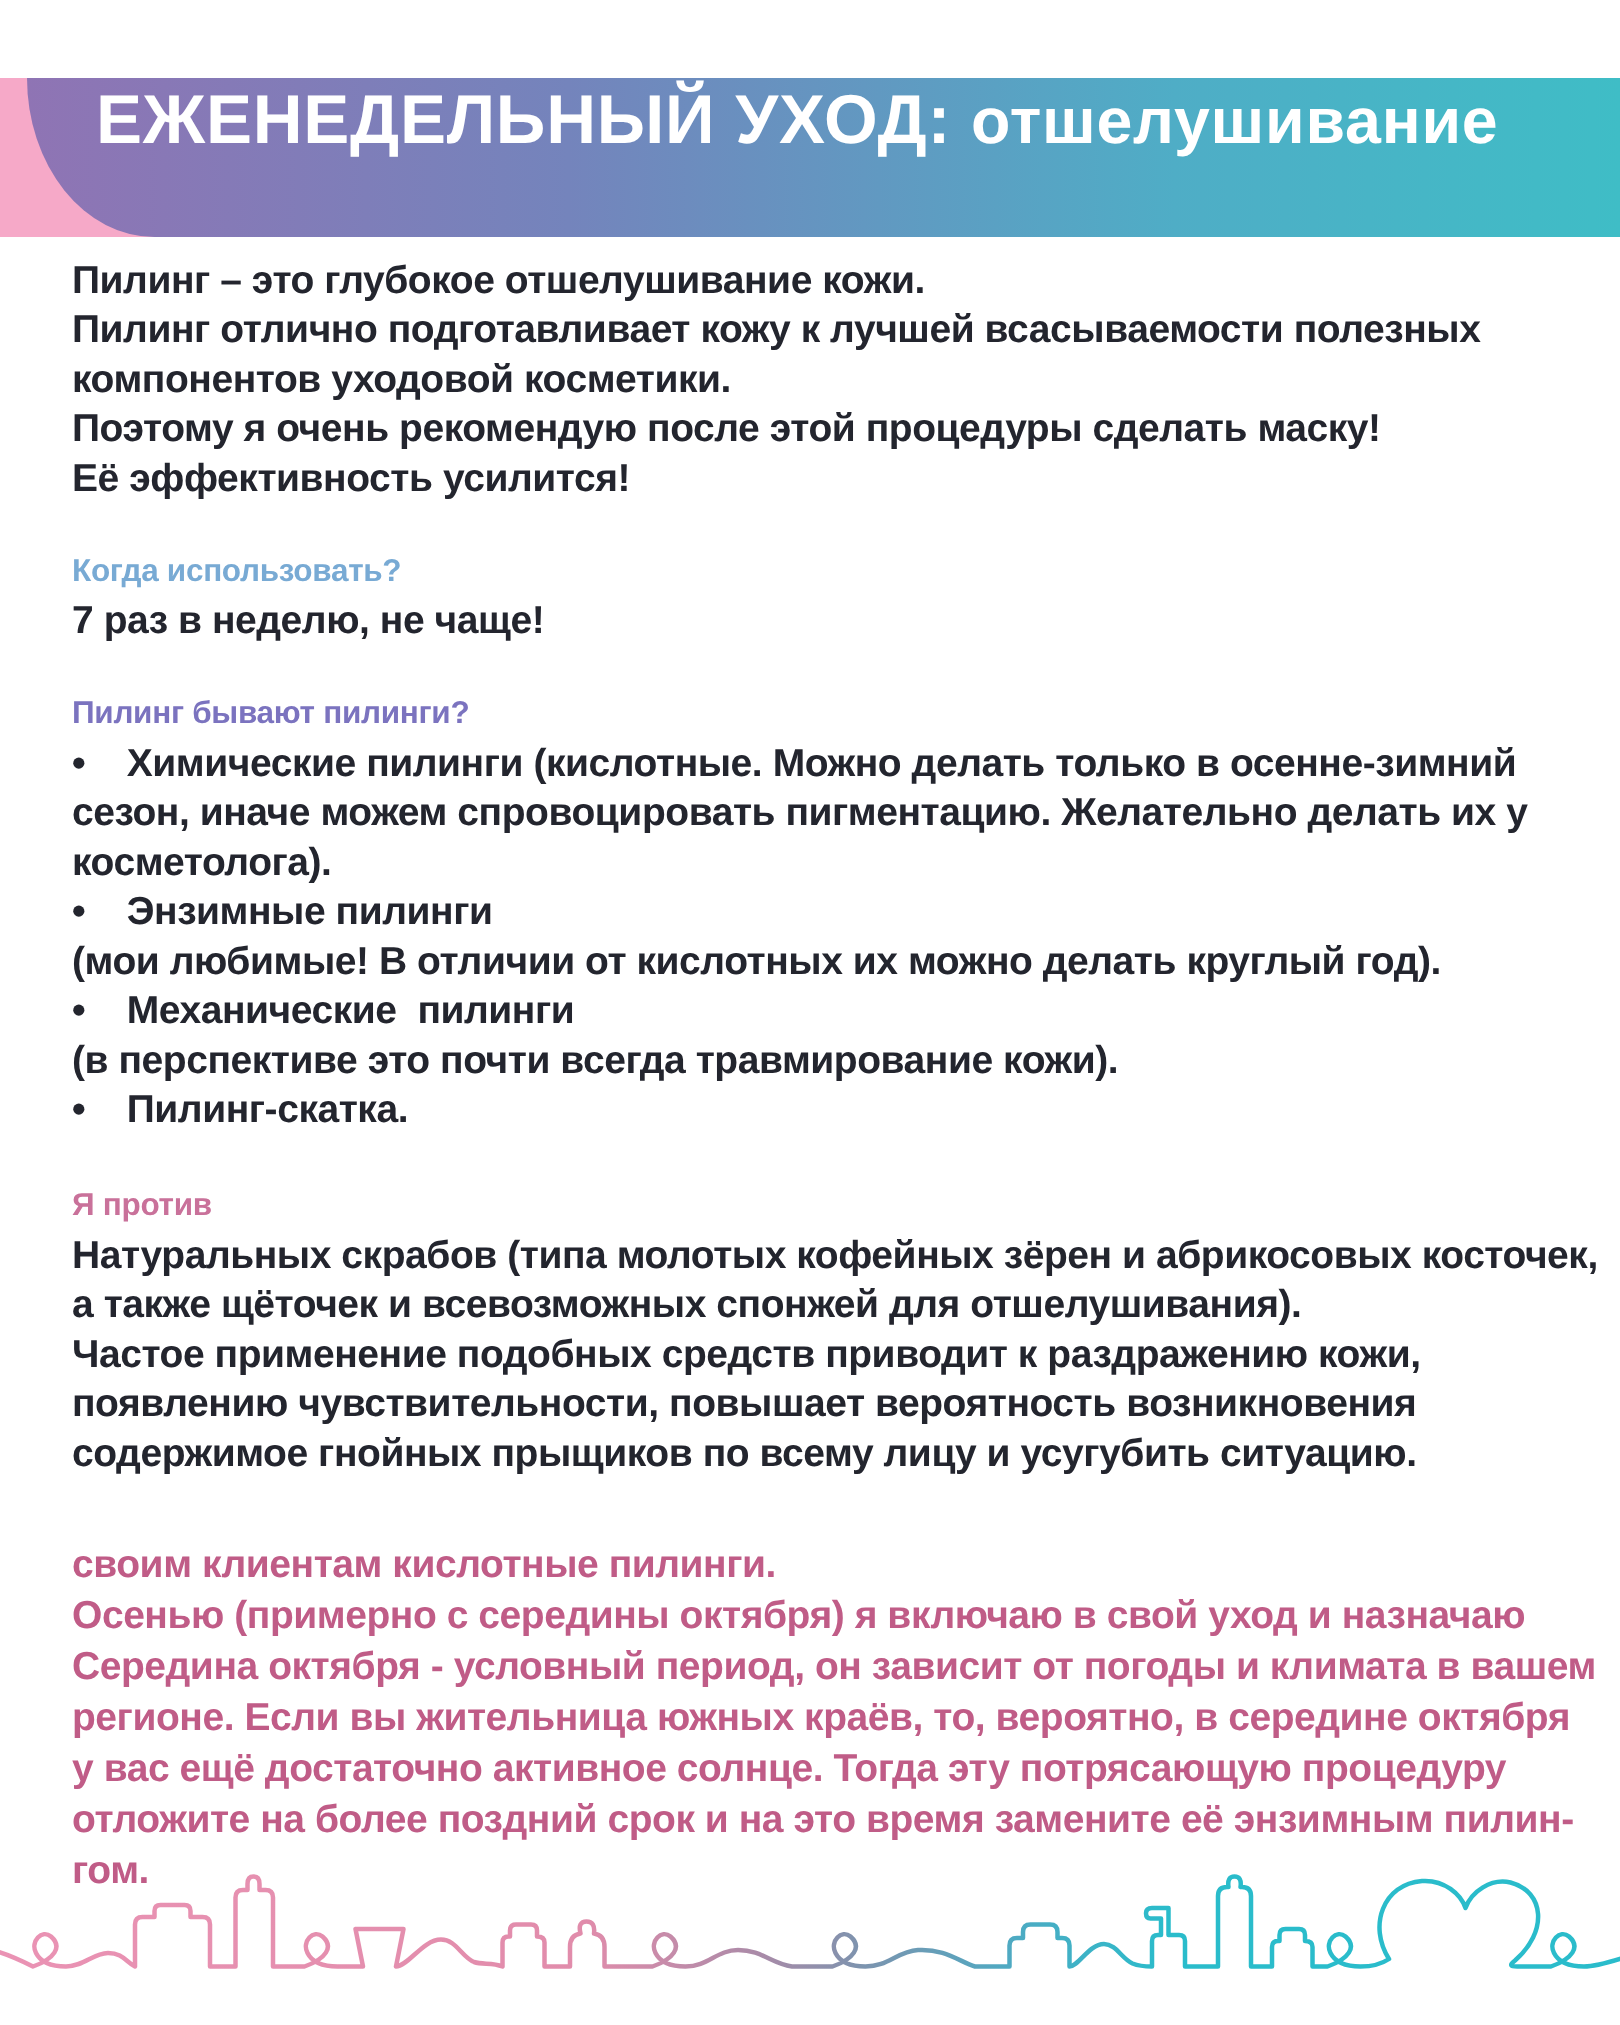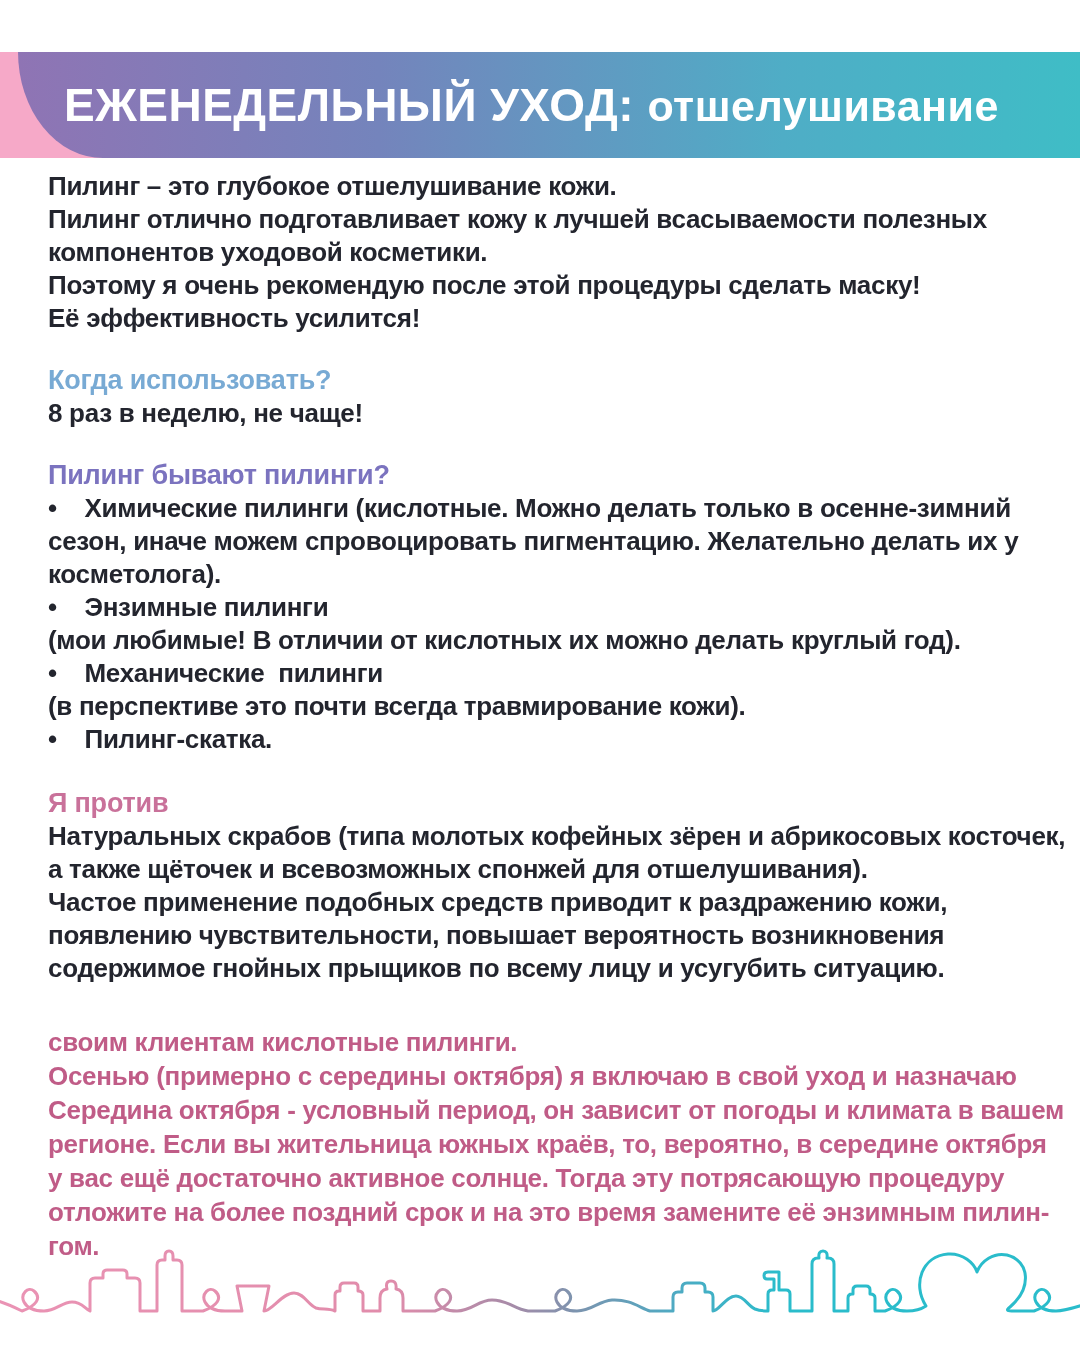--- a/index.html
+++ b/index.html
@@ -11,29 +11,29 @@
   
   .banner-strip { position:relative; margin-top:52px; height:106px; background:var(--pink_swoosh,#f6a9c8); }
   .banner-grad {
     position:absolute; left:18px; right:0; top:0; bottom:0;
     background:linear-gradient(90deg,
       var(--banner_purple,#8f74b4) 0%,
       var(--banner_blue,#7484bc) 34%,
       var(--banner_teal2,#4fadc6) 72%,
       var(--banner_teal,#3fbdc6) 100%);
     border-bottom-left-radius:85px 106px;
-    display:flex; align-items:center; padding-left:46px;
+    display:flex; padding-left:46px;
   }
   .title { color:#ffffff; font-size:46px; letter-spacing:0.5px; white-space:pre; }
   .title .t2 { font-size:43px; }
   
   .content { padding:0 20px 0 48px; }
   .ln { font-size:26px; line-height:33px; white-space:pre; letter-spacing:-0.3px; }
   .intro { margin-top:12px; }
-  h2 { font-size:27px; line-height:33px; margin:29px 0 0 0; letter-spacing:-0.2px; }
+  h2 { font-size:21px; line-height:33px; margin:29px 0 0 0; letter-spacing:-0.2px; }
   .h-blue   { color:var(--heading_blue,#78aad4); }
   .h-purple { color:var(--heading_purple,#7b73bf); }
   .h-pink   { color:var(--heading_pink,#c9719a); margin-top:31px; }
   .autumn { margin-top:40px; color:var(--autumn_pink,#c05c87); }
   .autumn .ln { line-height:34px; }
   
   .lineart { position:absolute; left:0; top:1248px; width:1080px; height:92px; }
 </style>
 </head>
 <body>
@@ -50,21 +50,21 @@
 
     <div class="intro">
       <div class="ln">Пилинг – это глубокое отшелушивание кожи.</div>
       <div class="ln">Пилинг отлично подготавливает кожу к лучшей всасываемости полезных</div>
       <div class="ln">компонентов уходовой косметики.</div>
       <div class="ln">Поэтому я очень рекомендую после этой процедуры сделать маску!</div>
       <div class="ln">Её эффективность усилится!</div>
     </div>
 
     <h2 class="h-blue">Когда использовать?</h2>
-    <div class="ln">8 раз в неделю, не чаще!</div>
+    <div class="ln">7 раз в неделю, не чаще!</div>
 
     <h2 class="h-purple">Пилинг бывают пилинги?</h2>
     <div>
       <div class="ln">•    Химические пилинги (кислотные. Можно делать только в осенне-зимний</div>
       <div class="ln">сезон, иначе можем спровоцировать пигментацию. Желательно делать их у</div>
       <div class="ln">косметолога).</div>
       <div class="ln">•    Энзимные пилинги</div>
       <div class="ln">(мои любимые! В отличии от кислотных их можно делать круглый год).</div>
       <div class="ln">•    Механические  пилинги</div>
       <div class="ln">(в перспективе это почти всегда травмирование кожи).</div>

